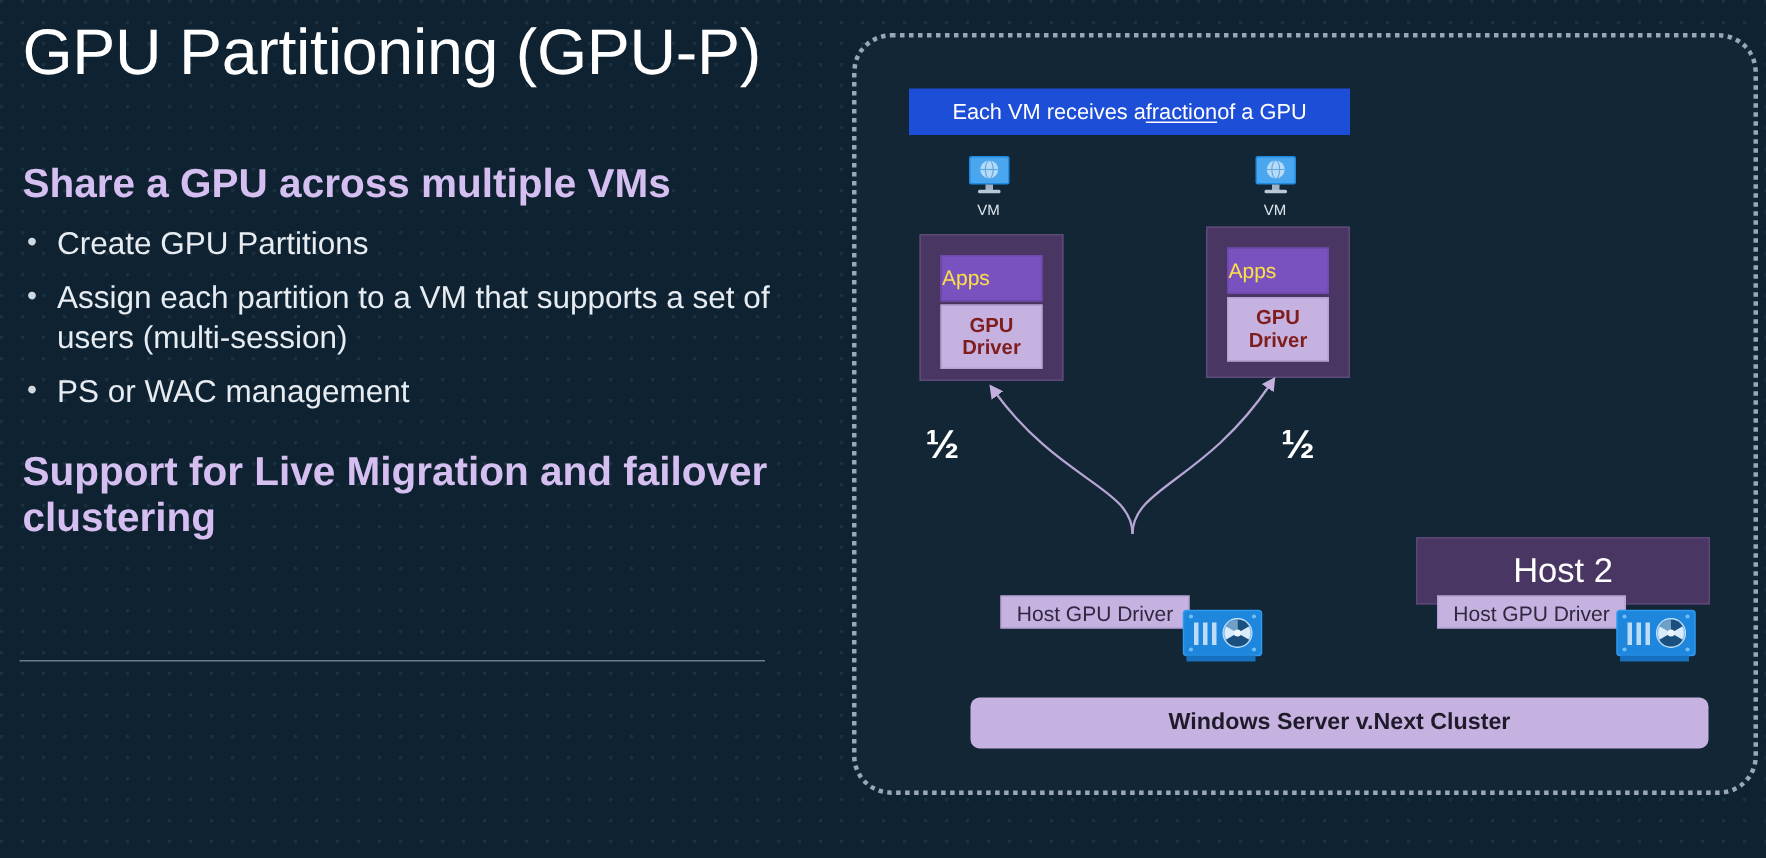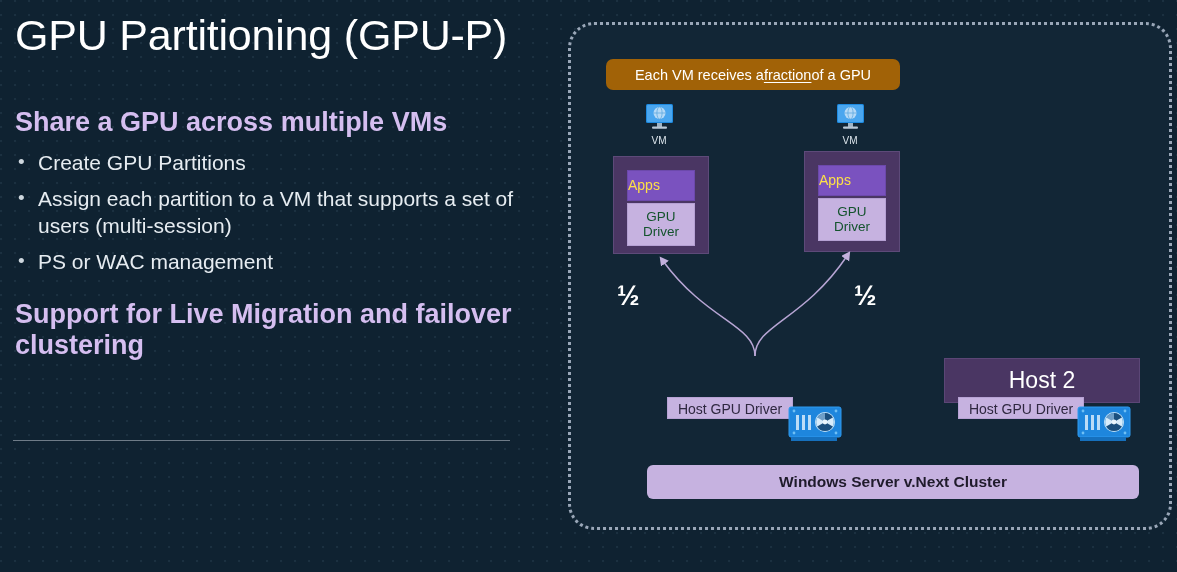--- a/index.html
+++ b/index.html
@@ -101,22 +101,22 @@
     inset: 0;
   }
 
   
   #callout {
     position: absolute;
     left: 35px;
     top: 34px;
     width: 294px;
     height: 31px;
-    background: #a16207;
-    border-radius: 7px;
+    background: #1d4ed8;
+    border-radius: 0;
     display: flex;
     align-items: center;
     justify-content: center;
     color: #ffffff;
     font-size: 14.5px;
     white-space: nowrap;
   }
   #callout u { text-underline-offset: 2px; }
 
   
@@ -151,28 +151,29 @@
     background: #7a52bf;
     color: #fde047;
     font-size: 14px;
     text-align: left;
     padding: 6px 0 7px 0;
     border: 1px solid #6c49ab;
     box-sizing: border-box;
   }
   .gpudrv-box {
     background: #c6b2e0;
-    color: #14532d;
+    color: #7f1d1d;
     font-size: 13.5px;
     line-height: 1.12;
     text-align: center;
     padding: 5px 0 6px 0;
     margin-top: 2px;
     border: 1px solid #b5a0d3;
     box-sizing: border-box;
+    font-weight: bold;
   }
 
   
   .fraction-label {
     position: absolute;
     color: #ffffff;
     font-size: 27px;
     font-weight: 700;
     line-height: 1;
   }

